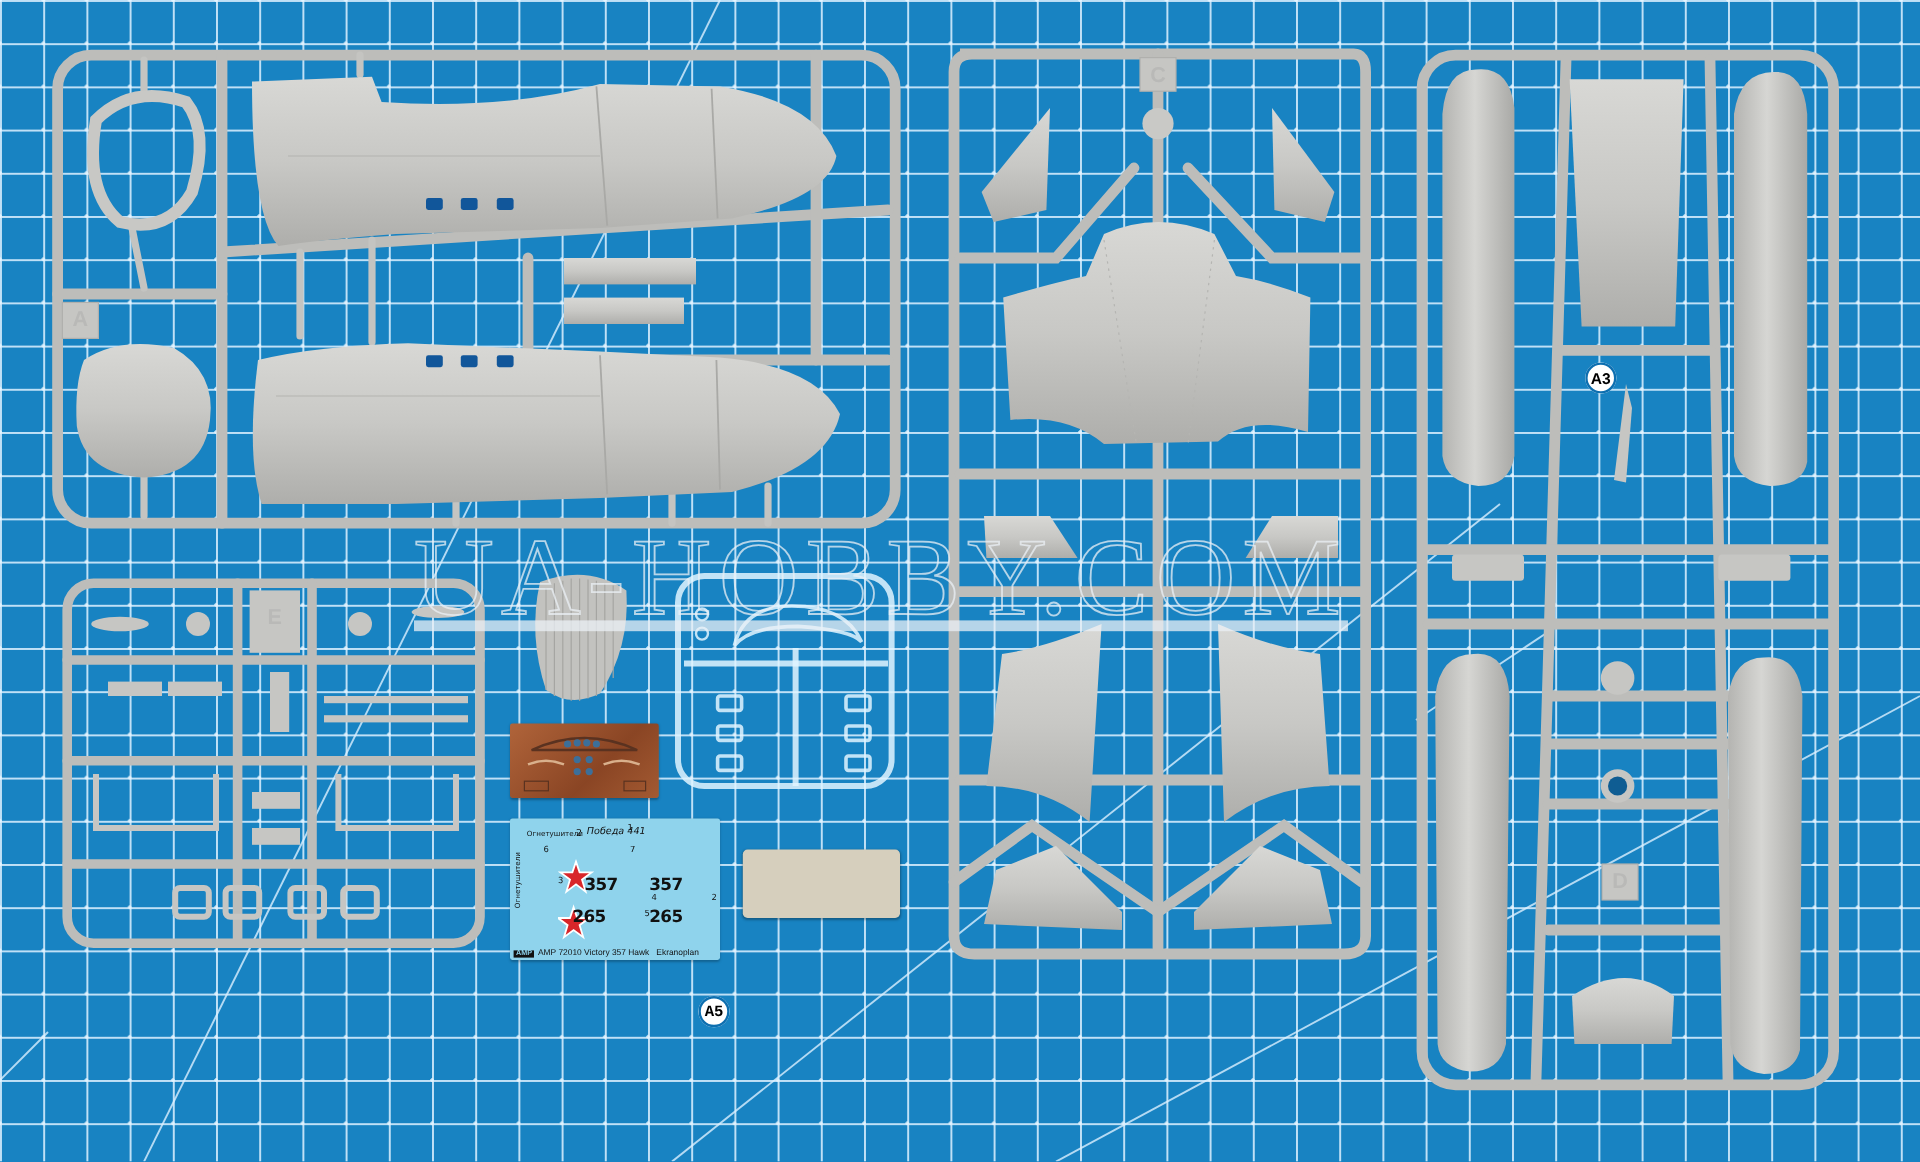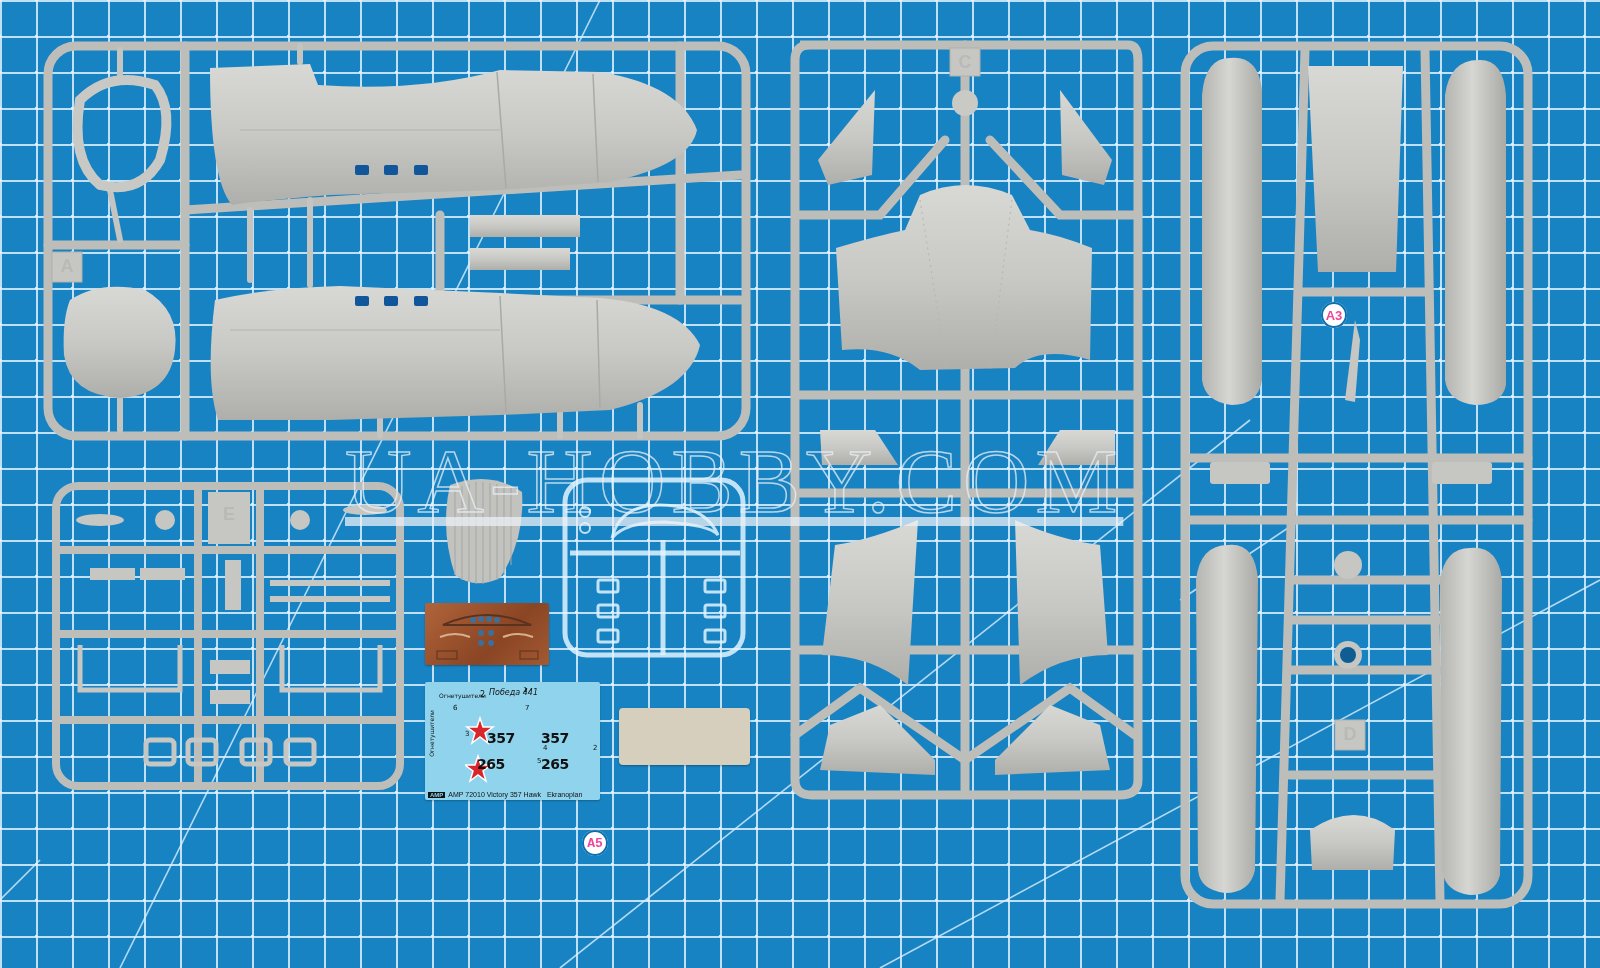--- a/index.html
+++ b/index.html
@@ -15,21 +15,21 @@
   .mat-diag{position:absolute;left:0;top:0;width:1600px;height:968px;pointer-events:none;}
   svg.layer{position:absolute;left:0;top:0;width:1600px;height:968px;}
   .decal{position:absolute;left:425px;top:682px;width:175px;height:118px;background:#8fd3ec;border-radius:2px;box-shadow:0 1px 2px rgba(0,0,0,.25);overflow:hidden;}
   .decal .t{position:absolute;color:#111;font-family:"DejaVu Sans",sans-serif;}
   .decal .big{font-weight:bold;font-size:14px;letter-spacing:-0.5px;}
   .decal .small{font-size:6px;}
   .decal .foot{position:absolute;left:3px;bottom:2px;font-size:7px;color:#111;white-space:nowrap;}
   .decal .foot b{background:#111;color:#8fd3ec;padding:0 2px;margin-right:3px;font-size:6px;}
   .pe{position:absolute;left:425px;top:603px;width:124px;height:62px;background:linear-gradient(135deg,#b0643a,#8a4524 60%,#a35a32);border-radius:2px;box-shadow:0 1px 2px rgba(0,0,0,.3);}
   .watermark{position:absolute;left:345px;top:428px;font-family:"Liberation Serif",serif;font-size:92px;letter-spacing:6px;color:transparent;-webkit-text-stroke:1.5px rgba(235,240,245,0.75);white-space:nowrap;text-decoration:underline;}
-  .badge{position:absolute;width:26px;height:26px;border-radius:50%;background:#fff;color:#ec4899;font-weight:bold;font-size:13px;display:flex;align-items:center;justify-content:center;box-shadow:0 0 0 2px #0d6fb0 inset;}
+  .badge{position:absolute;width:26px;height:26px;border-radius:50%;background:#fff;color:#000000;font-weight:bold;font-size:13px;display:flex;align-items:center;justify-content:center;box-shadow:0 0 0 2px #0d6fb0 inset;}
   .paper{position:absolute;left:619px;top:708px;width:131px;height:57px;background:#d6cfbd;border-radius:4px;box-shadow:0 1px 2px rgba(0,0,0,.3);}
   .letter{position:absolute;color:#b9b9b7;font-weight:bold;font-size:18px;text-align:center;}
 </style>
 </head>
 <body>
 
 <div class="mat"></div>
 
 <svg class="mat-diag" viewBox="0 0 1600 968">
   <g stroke="rgba(220,240,255,0.8)" stroke-width="1.6" fill="none">

